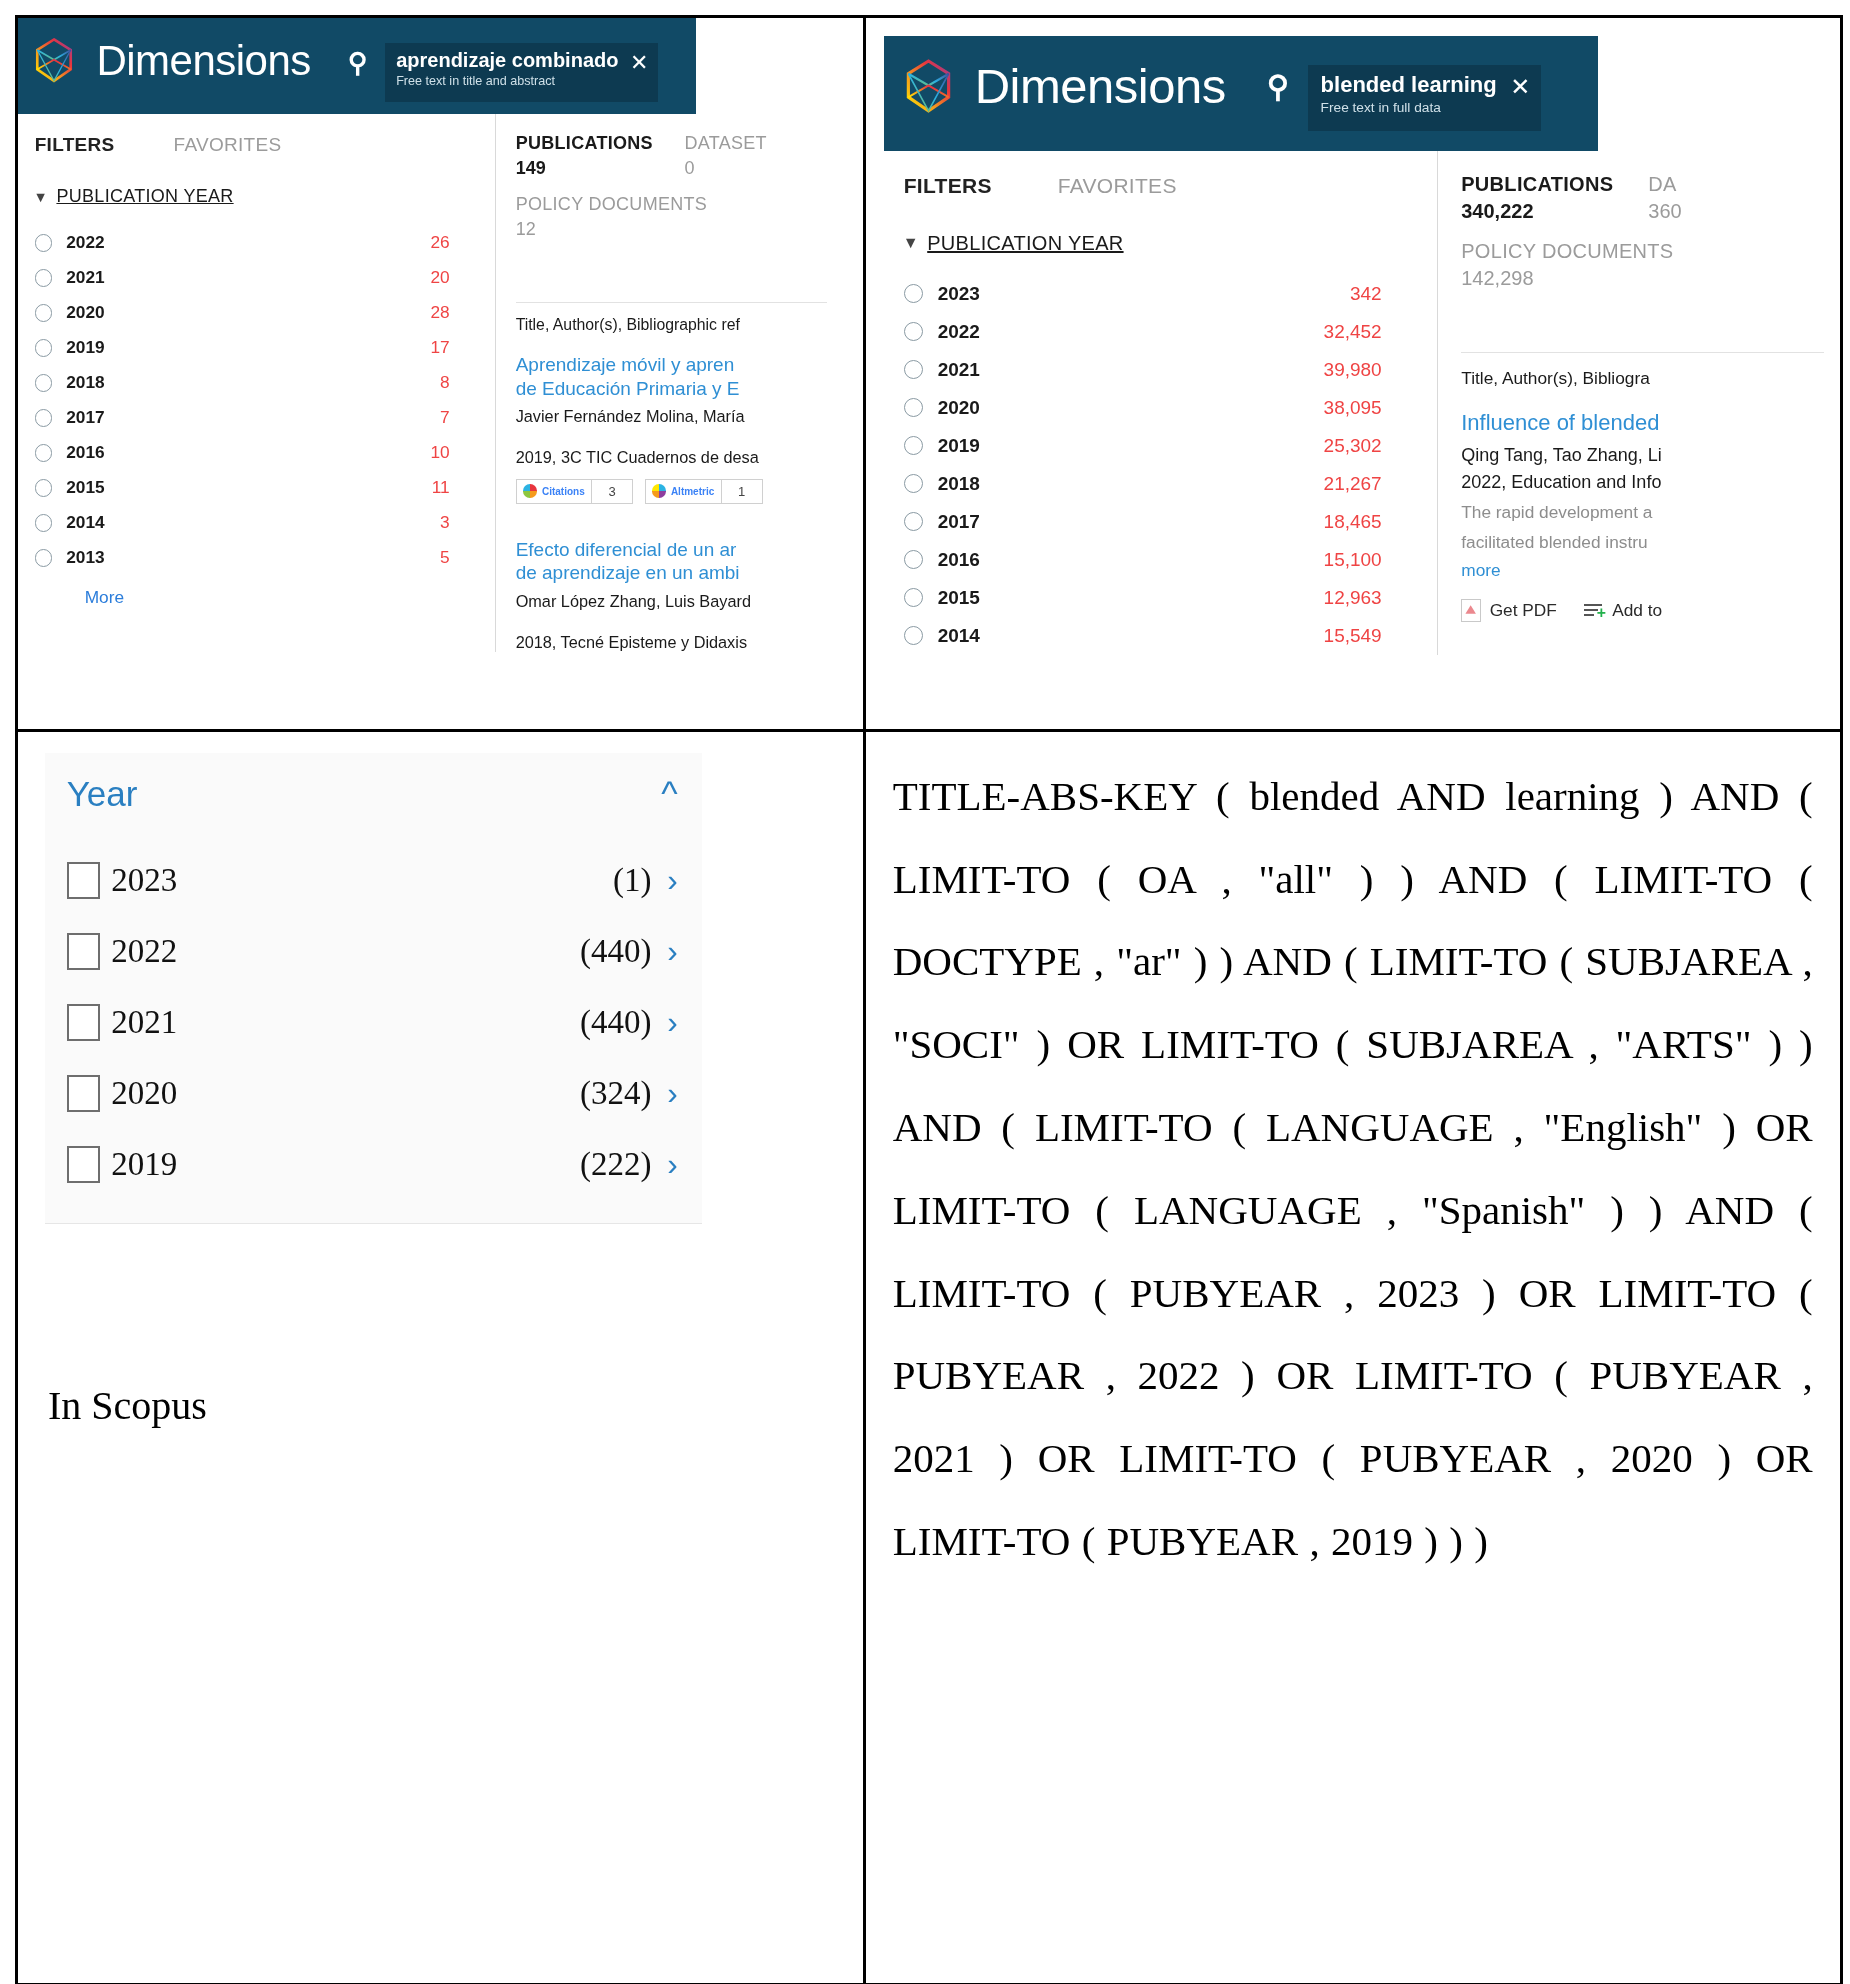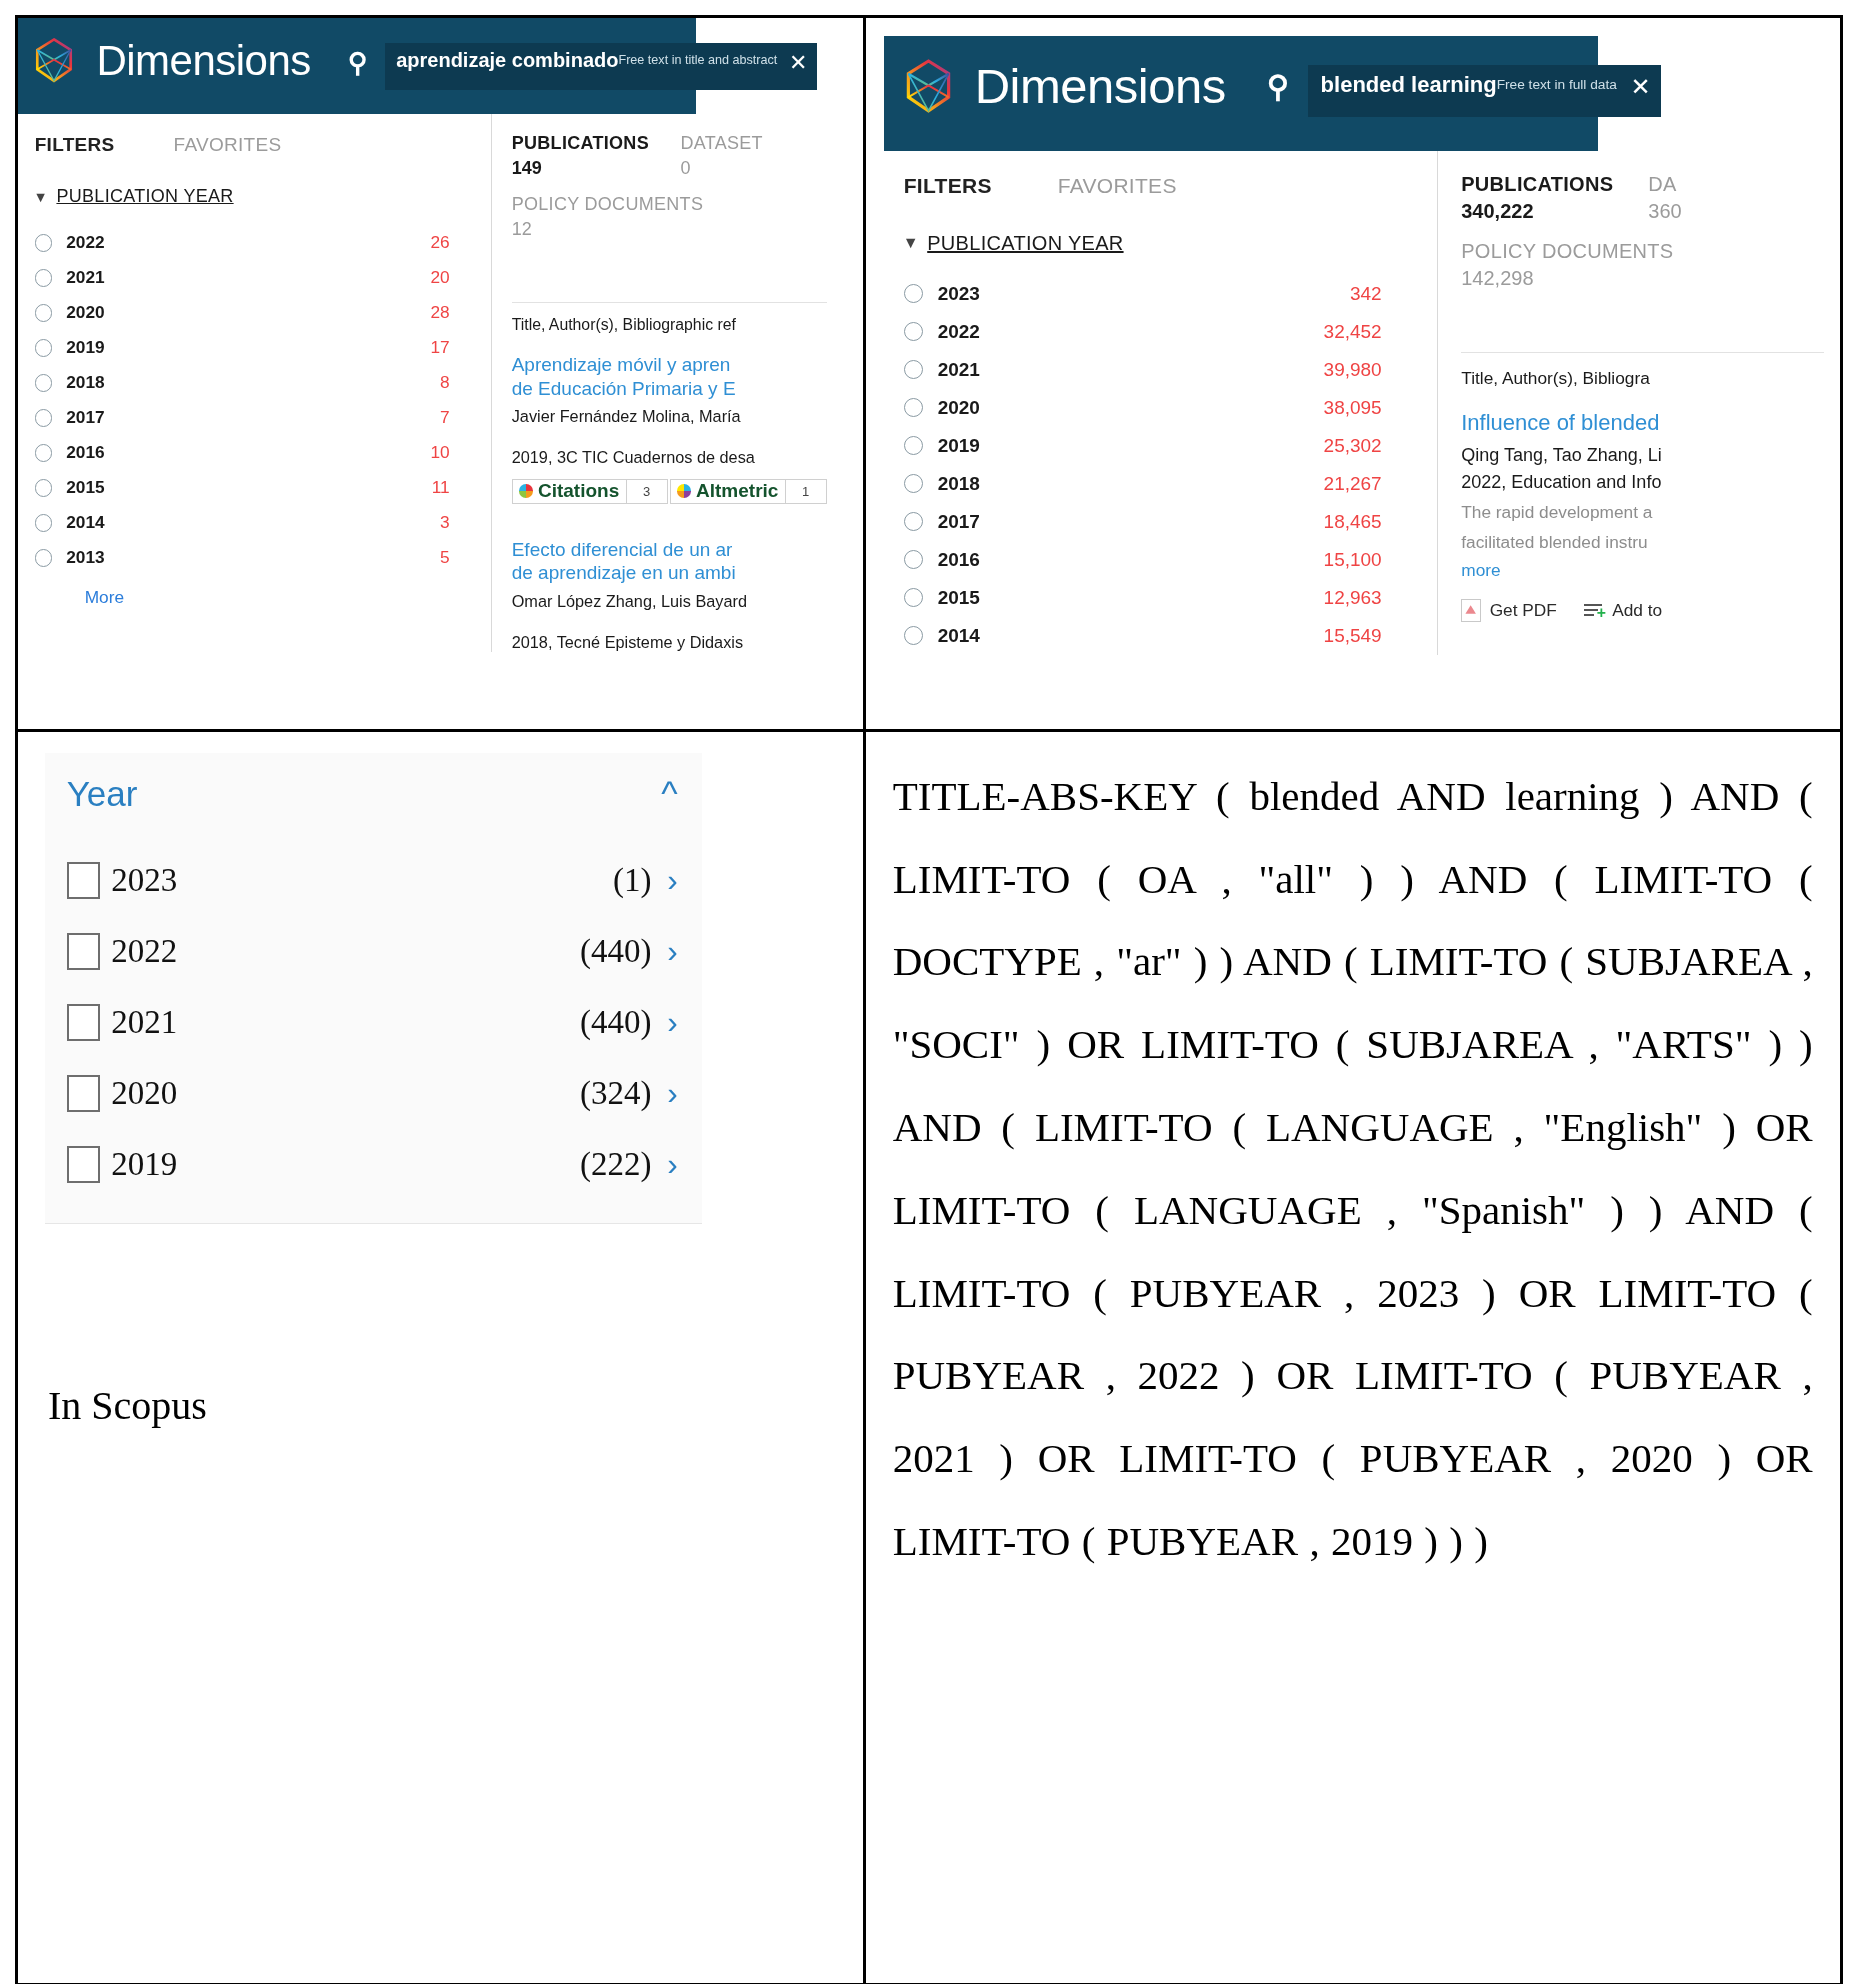--- a/index.html
+++ b/index.html
@@ -66,21 +66,21 @@
   .small .search-icon { font-size:27px; margin-right:17px; margin-top:4.2px;}
   .large .search-icon { font-size:30.5px; margin-right:19px; margin-top:4.2px;}
 
   .search-chip {
     background:#0d3a51;
     display:flex; align-items:flex-start;
   }
   .small .search-chip { padding:7.4px 9.5px 13.7px 11.6px; }
   .large .search-chip { padding:8.4px 10.5px 15.8px 12.6px; }
 
-  .chip-texts { display:flex; flex-direction:row; }
+  .chip-texts { display:flex; flex-direction:column; }
   .chip-main { color:#fff; font-weight:bold; white-space:nowrap; }
   .small .chip-main { font-size:20px; line-height:1.05; }
   .large .chip-main { font-size:22px; line-height:1.05; }
   .chip-sub { color:#cfe0e8; white-space:nowrap; }
   .small .chip-sub { font-size:12.6px; margin-top:3.2px; }
   .large .chip-sub { font-size:13.7px; margin-top:3.7px; }
   .chip-close { color:#ffffff; font-weight:300; }
   .small .chip-close { font-size:22px; margin-left:11.6px; }
   .large .chip-close { font-size:24px; margin-left:13.7px; }
 
@@ -172,21 +172,21 @@
   .large .pub-abs { font-size:17.3px; margin-top:7.4px; line-height:1.35; }
   .pub-more { color:#2f8fd4; }
   .large .pub-more { font-size:17.3px; margin-top:5.3px; }
 
   .badge-row { display:flex; align-items:center; margin-top:11.6px; }
   .badge {
     border:1.1px solid #d0d0d0; background:#fff;
     display:flex; align-items:center; height:23px; padding:0 6.3px;
   }
   .badge .donut { width:13.7px; height:13.7px; border-radius:50%; margin-right:5.3px; flex:none; }
-  .badge .btxt { font-size:19px; color:#14532d; font-weight:bold; }
+  .badge .btxt { font-size:10px; color:#3b82f6; font-weight:bold; }
   .badge-num {
     border:1.1px solid #d0d0d0; border-left:none; background:#fff;
     height:23px; min-width:40px; display:flex; align-items:center;
     justify-content:center; font-size:13px; color:#444;
   }
   .badge-gap { width:11.6px; }
 
   .action-row { display:flex; align-items:center; }
   .large .action-row { margin-top:18px; gap:27px; }
   .action { display:flex; align-items:center; color:#2a2a2a; font-size:17.3px; white-space:nowrap;}

